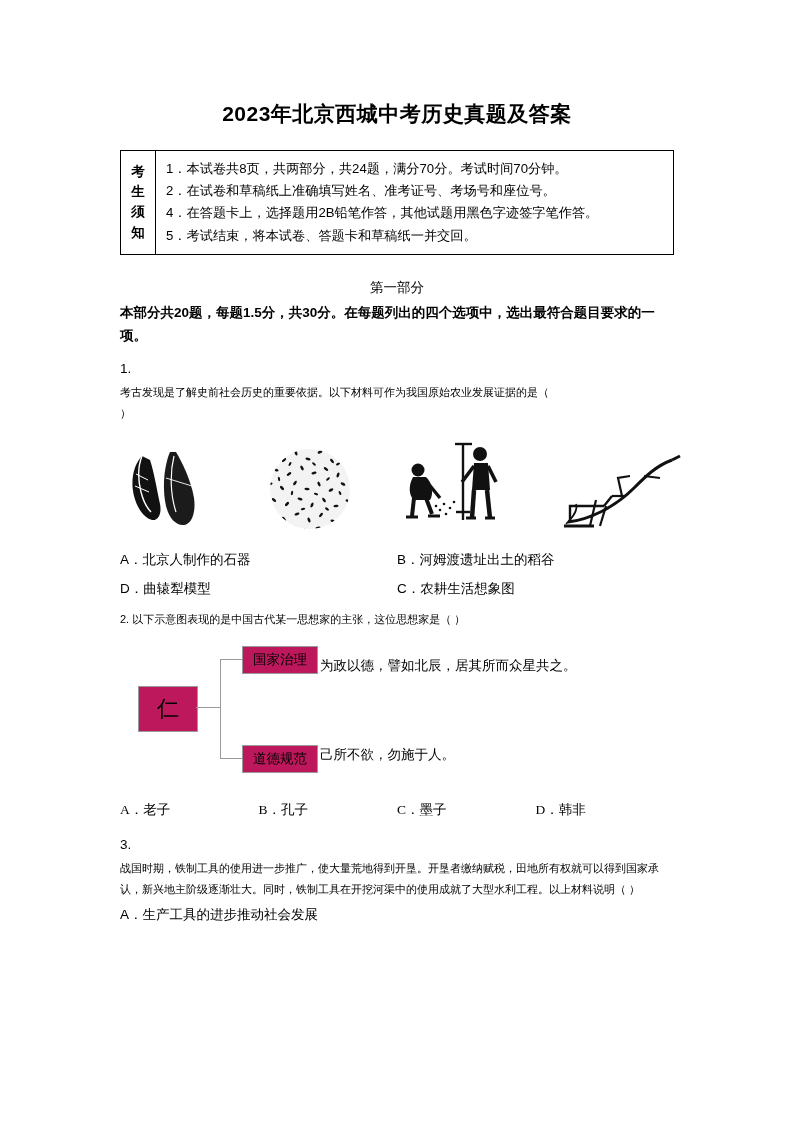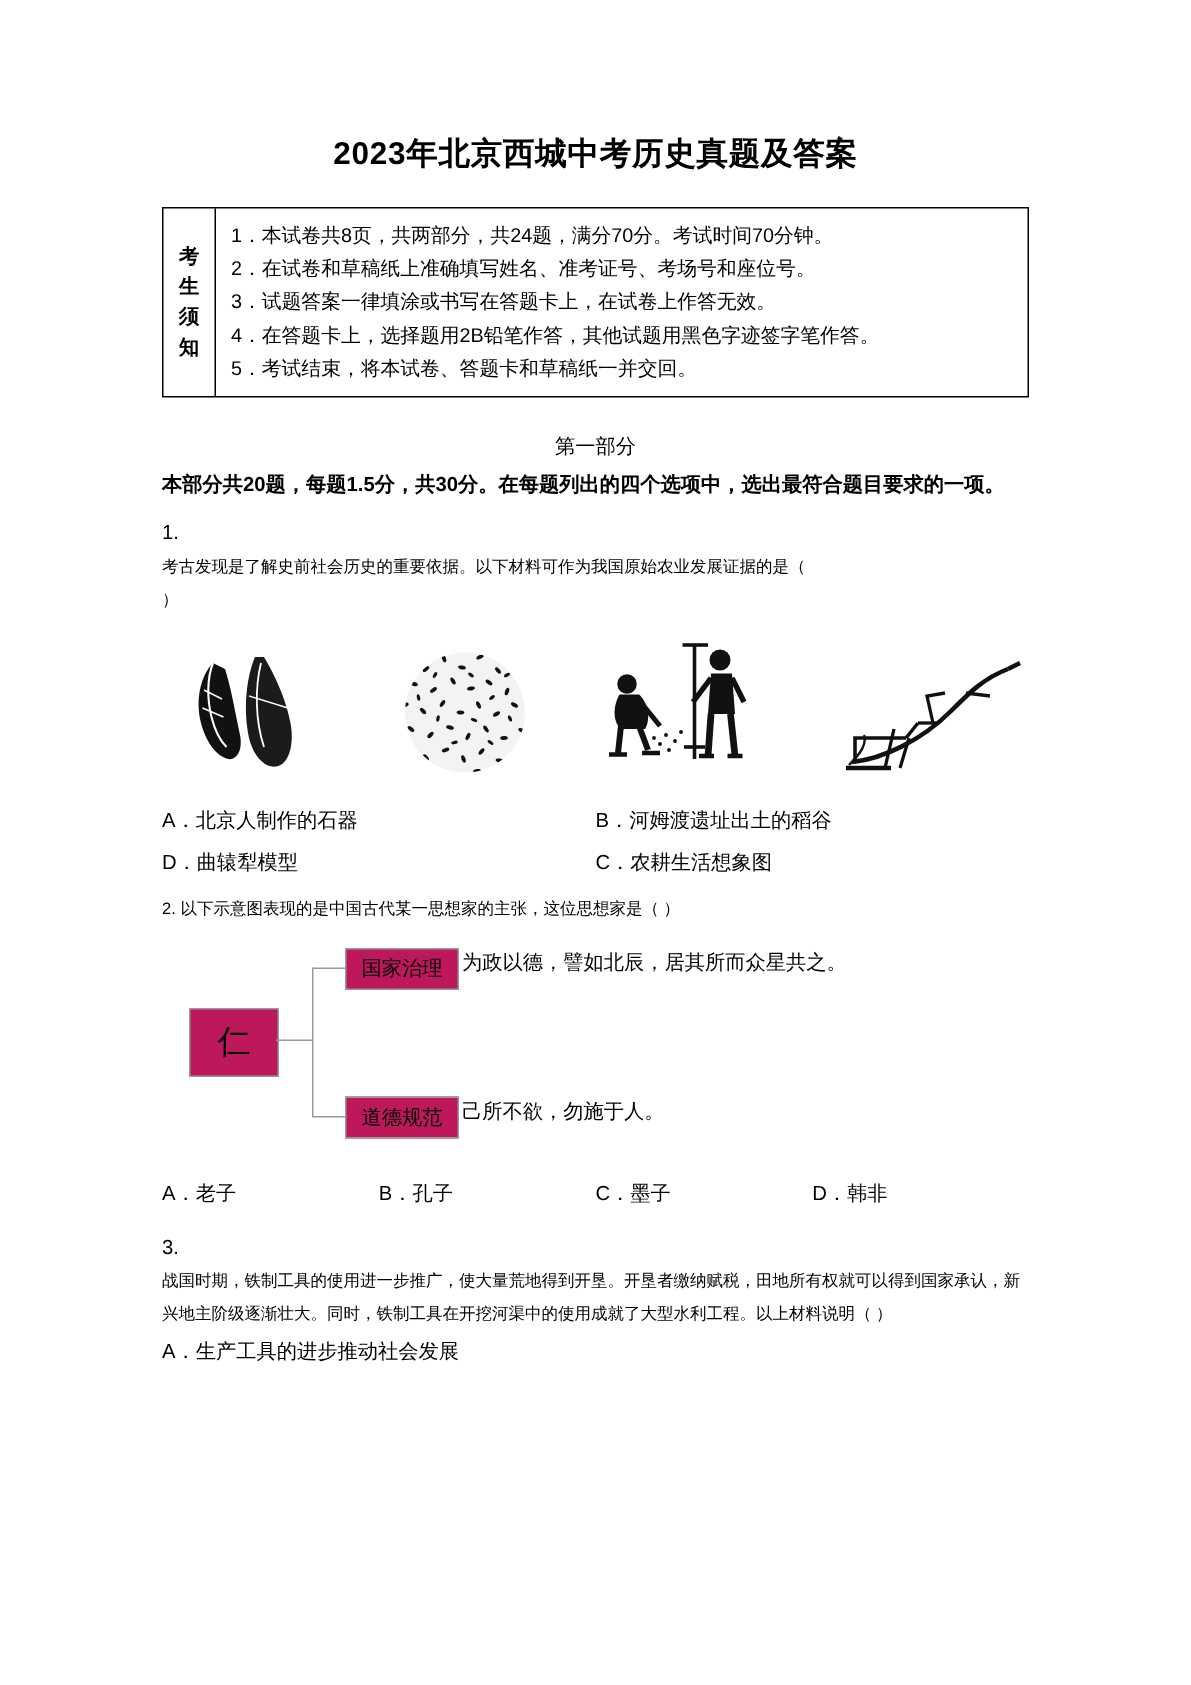--- a/index.html
+++ b/index.html
@@ -12,21 +12,21 @@
     height: 1123px;
     font-family: "Liberation Serif", "DejaVu Serif", serif;
     color: #000000;
     position: relative;
     overflow: hidden;
   }
   .page {
     position: relative;
     width: 794px;
     height: 860px;
-    padding: 0;
+    padding: 12px;
     box-sizing: border-box;
     border-radius: 18px;
   }
   .doc-title {
     text-align: center;
     font-size: 21px;
     font-weight: bold;
     margin: 0;
     padding-top: 88px;
     letter-spacing: 0.5px;
@@ -95,21 +95,21 @@
     display: flex;
     font-size: 13.5px;
     line-height: 2.1;
     font-family: "Liberation Sans", "DejaVu Sans", sans-serif;
   }
   .opts-2col > div { width: 50%; }
   .opts-4col {
     display: flex;
     font-size: 13.5px;
     line-height: 2.2;
-    font-family: Liberation Sans, sans-serif;
+    font-family: Liberation Serif, serif;
   }
   .opts-4col > div { width: 25%; }
   .opt-single {
     font-size: 13.5px;
     line-height: 2.1;
     font-family: "Liberation Sans", "DejaVu Sans", sans-serif;
   }
 
   
   .fig-row {
@@ -149,41 +149,40 @@
     left: 122px; top: 104px; width: 74px; height: 26px;
     font-size: 13.5px;
   }
   .dg-line { position: absolute; background: #9a9a9a; }
   .dg-text {
     position: absolute;
     font-size: 13.5px;
     line-height: 1.7;
     font-family: "Liberation Sans", "DejaVu Sans", sans-serif;
   }
-  #dg-text1 { left: 200px; top: 4px; width: 260px; }
+  #dg-text1 { left: 200px; top: 14px; width: 260px; }
   #dg-text2 { left: 200px; top: 103px; width: 280px; }
 </style>
 </head>
 <body>
 
 <div class="page">
 
   <h1 class="doc-title">2023年北京西城中考历史真题及答案</h1>
 
   <div class="notice-wrap">
     <div class="notice-label">
       <span>考</span>
       <span>生</span>
       <span>须</span>
       <span>知</span>
     </div>
     <div class="notice-body">
       <div>1．本试卷共8页，共两部分，共24题，满分70分。考试时间70分钟。</div>
       <div>2．在试卷和草稿纸上准确填写姓名、准考证号、考场号和座位号。</div>
-      <div>3．试题答案一律填涂或书写在答题卡上，在试卷上作答无效。</div>
       <div>4．在答题卡上，选择题用2B铅笔作答，其他试题用黑色字迹签字笔作答。</div>
       <div>5．考试结束，将本试卷、答题卡和草稿纸一并交回。</div>
     </div>
   </div>
 
   <div class="part-heading">第一部分</div>
 
   <div class="content">
 
     <div class="instr">本部分共20题，每题1.5分，共30分。在每题列出的四个选项中，选出最符合题目要求的一项。</div>

